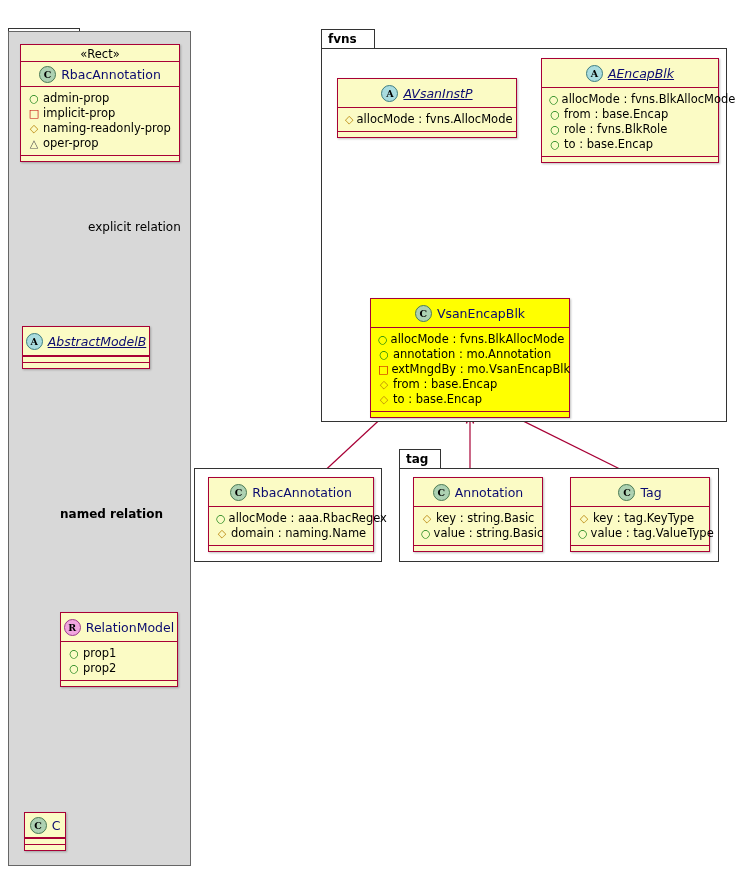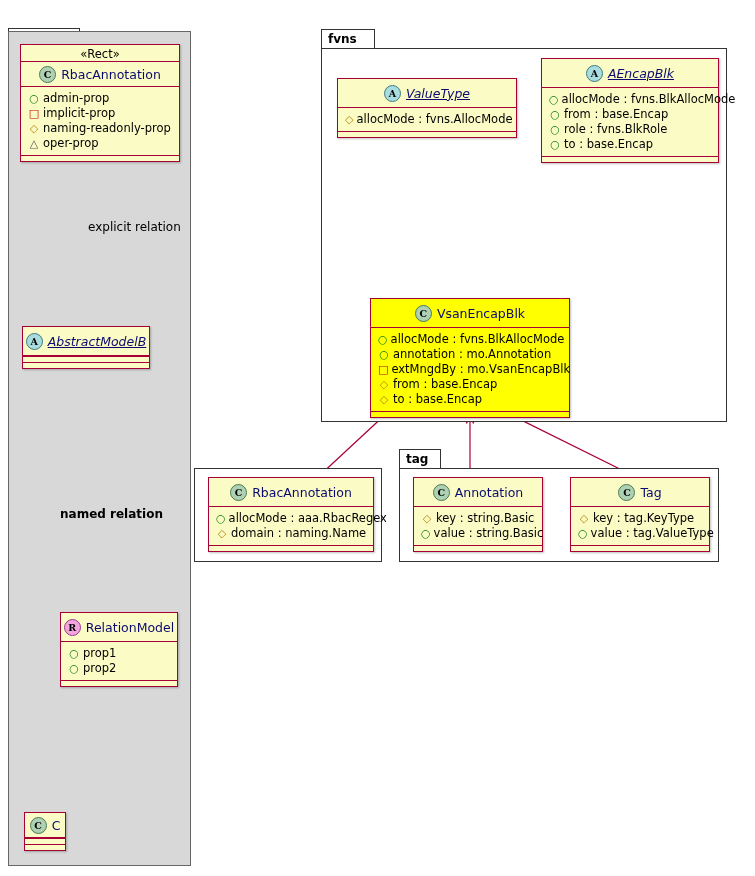--- a/index.html
+++ b/index.html
@@ -150,21 +150,21 @@
   </div>
 
   <div class="frame-tab" style="left:321px;top:29px;width:54px;">
     <span>fvns</span>
   </div>
   <div class="frame" style="left:321px;top:48px;width:406px;height:374px;"></div>
 
   <div class="cls" style="left:337px;top:78px;width:180px;">
     <div class="cls-head">
       <span class="circ a">A</span>
-      <span class="cls-title ital">ValueType</span>
+      <span class="cls-title ital">AVsanInstP</span>
     </div>
     <div class="attrs">
       <div class="attr">
           <span class="m prot">◇</span>
           <span>allocMode : fvns.AllocMode</span>
         </div>
     </div>
     <div class="empty-sec"></div>
   </div>
 

